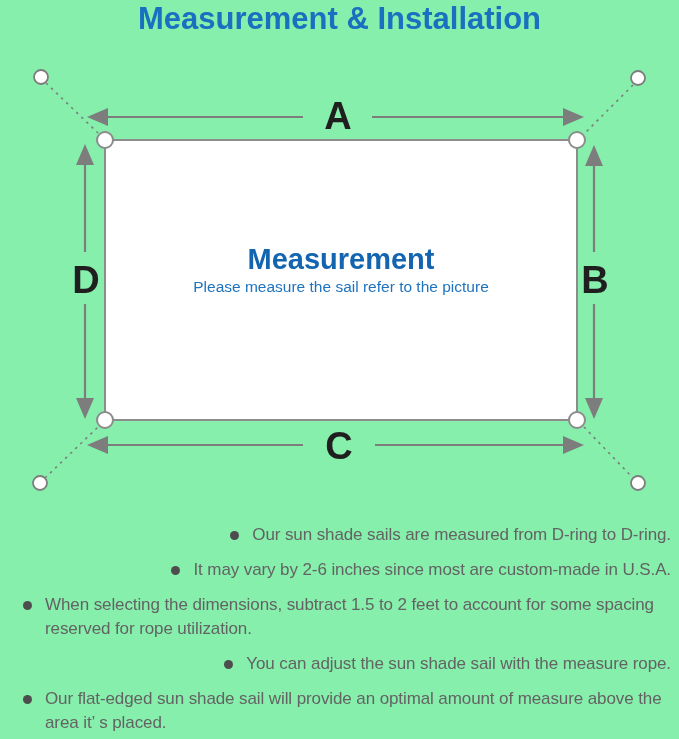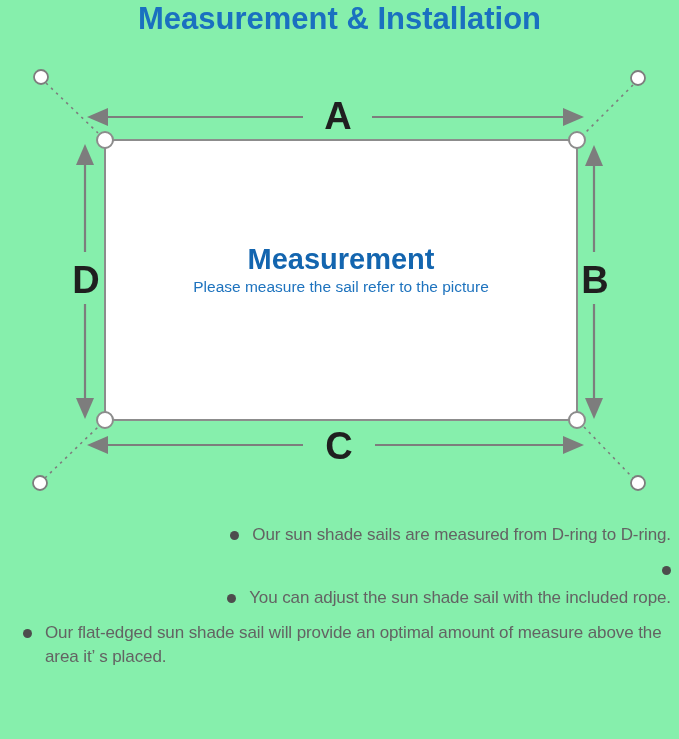--- a/index.html
+++ b/index.html
@@ -124,24 +124,29 @@
     <text class="center-subtitle" x="341" y="292" text-anchor="middle">Please measure the sail refer to the picture</text>
   </svg>
 
   <ul class="notes">
     <li class="note">
       <span class="dot"></span>
       <span class="note-text">Our sun shade sails are measured from D-ring to D-ring.</span>
     </li>
     <li class="note">
       <span class="dot"></span>
+      <span class="note-text">It may vary by 2-6 inches since most are custom-made in U.S.A.</span>
     </li>
     <li class="note">
       <span class="dot"></span>
-      <span class="note-text">You can adjust the sun shade sail with the included rope.</span>
+      <span class="note-text">When selecting the dimensions, subtract 1.5 to 2 feet to account for some spacing reserved for rope utilization.</span>
+    </li>
+    <li class="note">
+      <span class="dot"></span>
+      <span class="note-text">You can adjust the sun shade sail with the measure rope.</span>
     </li>
     <li class="note">
       <span class="dot"></span>
       <span class="note-text">Our flat-edged sun shade sail will provide an optimal amount of measure above the area it’ s placed.</span>
     </li>
   </ul>
 
 </div>
 
 </body></html>

